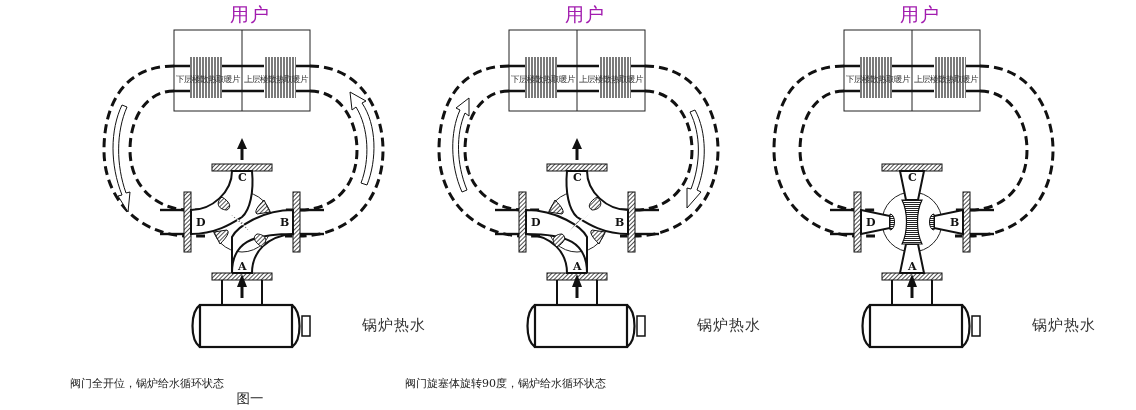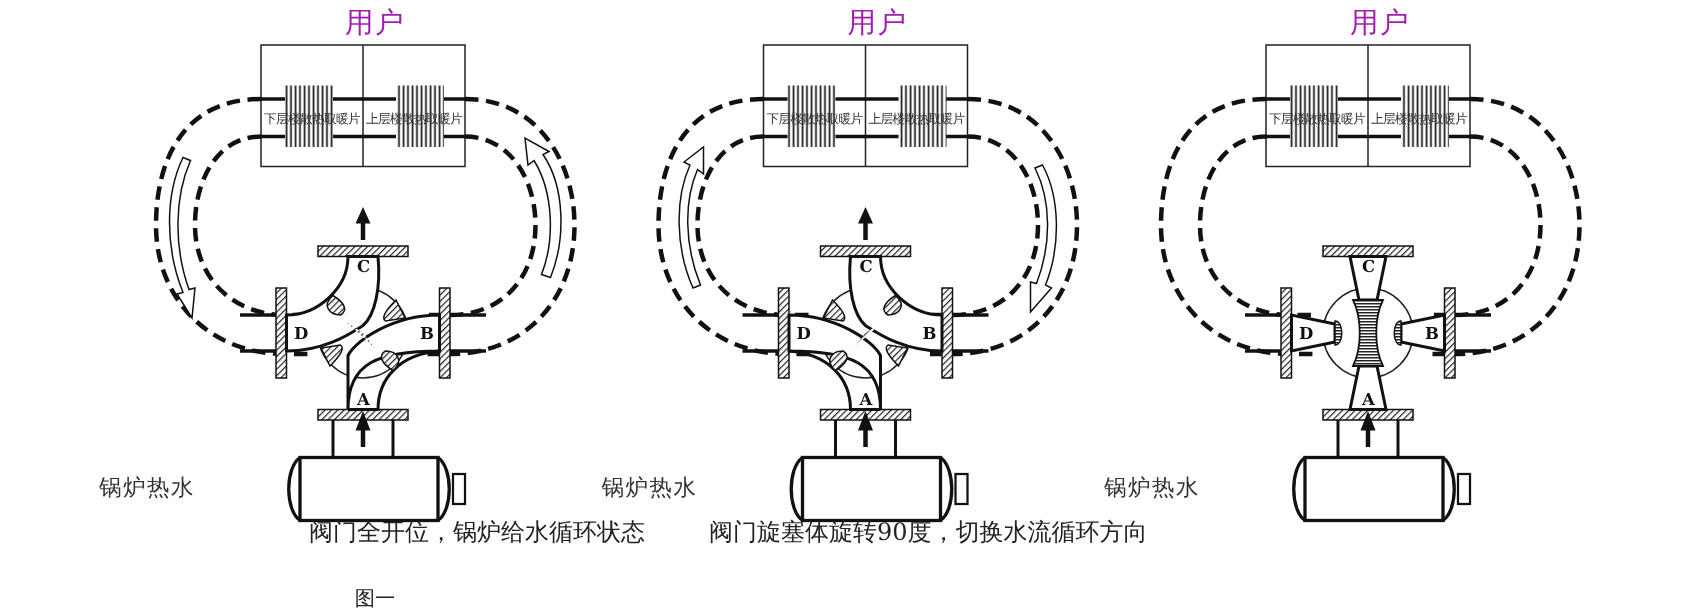--- a/index.html
+++ b/index.html
@@ -5,25 +5,25 @@
     html, body { margin: 0; padding: 0; background: #ffffff; }
     body { width: 1136px; height: 410px; position: relative; overflow: hidden;
            font-family: "DejaVu Serif", "Liberation Serif", serif; color: #1a1a1a; }
     .panel { position: absolute; top: 0; width: 360px; height: 410px; }
     .panel svg { position: absolute; left: 0; top: 0; }
     .user-label { position: absolute; top: 2px; width: 100%; text-align: center;
                   font-family: "DejaVu Sans", "Liberation Sans", sans-serif;
                   font-size: 19px; color: #a21caf; letter-spacing: 1px; }
     .rad-label { position: absolute; top: 38px; width: 68px; text-align: center;
                  font-size: 8.5px; color: #333; white-space: nowrap; letter-spacing: -0.5px; margin-top: 36px; }
-    .boiler-label { position: absolute; top: 316px; width: 100%; text-align: left;
+    .boiler-label { position: absolute; top: 316px; width: 100%; text-align: right;
                     font-family: "DejaVu Sans", "Liberation Sans", sans-serif;
                     font-size: 15px; color: #333; letter-spacing: 1px; }
-    .caption { position: absolute; top: 345px; width: 100%; text-align: right;
-               font-size: 16px; color: #222; }
+    .caption { position: absolute; top: 376px; width: 100%; text-align: left;
+               font-size: 11px; color: #222; }
     .fig-label { position: absolute; top: 390px; width: 100%; text-align: center;
                  font-size: 13.5px; color: #222; }
     .port { font-family: "DejaVu Serif", serif; font-weight: bold; font-size: 11px; fill: #111; }
   </style>
 </head>
 <body>
 
 <svg width="0" height="0" style="position:absolute">
   <defs>
     <pattern id="hatch" width="3" height="3" patternUnits="userSpaceOnUse" patternTransform="rotate(45)">
@@ -162,21 +162,21 @@
       <rect x="130" y="305" width="92" height="42" fill="#fff" stroke="#111" stroke-width="2.2"></rect>
       <path d="M130,305 C120,312 120,340 130,347" fill="none" stroke="#111" stroke-width="2.2"></path>
       <path d="M222,305 C232,312 232,340 222,347" fill="none" stroke="#111" stroke-width="2.2"></path>
       <rect x="232" y="316" width="8" height="20" fill="#fff" stroke="#111" stroke-width="1.5"></rect>
     </g>
   </svg>
   <div class="user-label">用户</div>
   <div class="rad-label" style="left:104px;">下层楼散热取暖片</div>
   <div class="rad-label" style="left:172px;">上层楼散热取暖片</div>
   <div class="boiler-label" style="left:-4px;">锅炉热水</div>
-  <div class="caption">阀门旋塞体旋转90度，切换水流循环方向</div>
+  <div class="caption">阀门旋塞体旋转90度，锅炉给水循环状态</div>
 </div>
 
 <div class="panel" style="left:740px;">
   <svg width="360" height="410" viewBox="0 0 360 410">
     <rect x="104" y="30" width="136" height="81" fill="none" stroke="#222" stroke-width="1"></rect>
     <line x1="172" y1="30" x2="172" y2="111" stroke="#222" stroke-width="1"></line>
     <line x1="104" y1="66" x2="240" y2="66" stroke="#111" stroke-width="2.4"></line>
     <line x1="104" y1="91" x2="240" y2="91" stroke="#111" stroke-width="2.4"></line>
     <rect x="120" y="57" width="32" height="41" fill="url(#rad)"></rect>
     <rect x="194" y="57" width="32" height="41" fill="url(#rad)"></rect>

